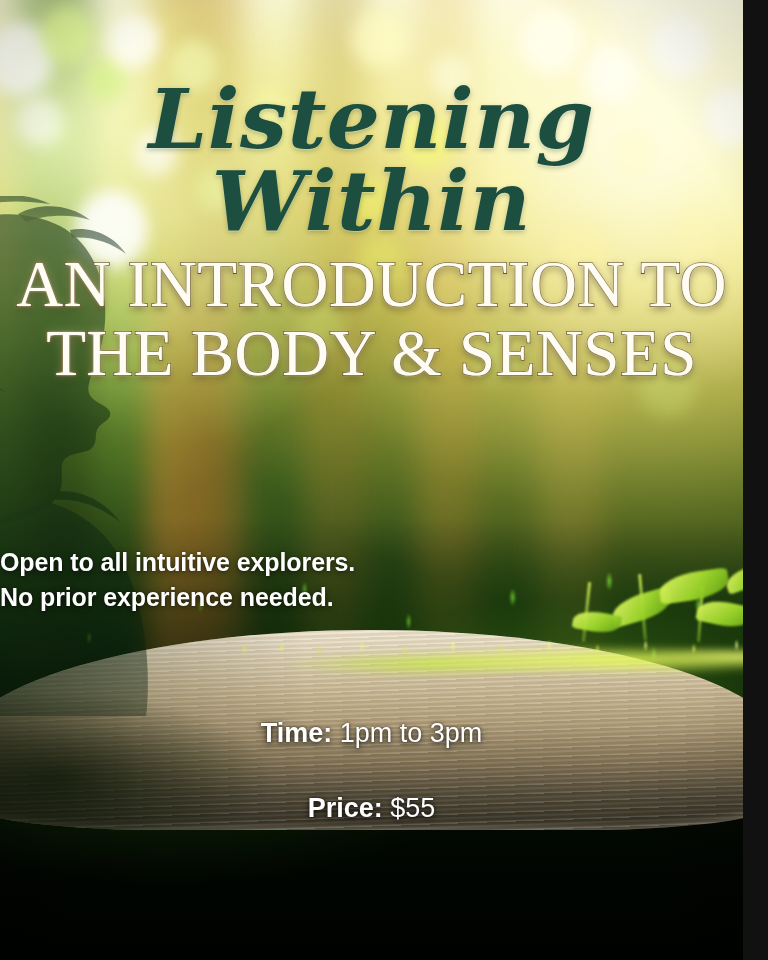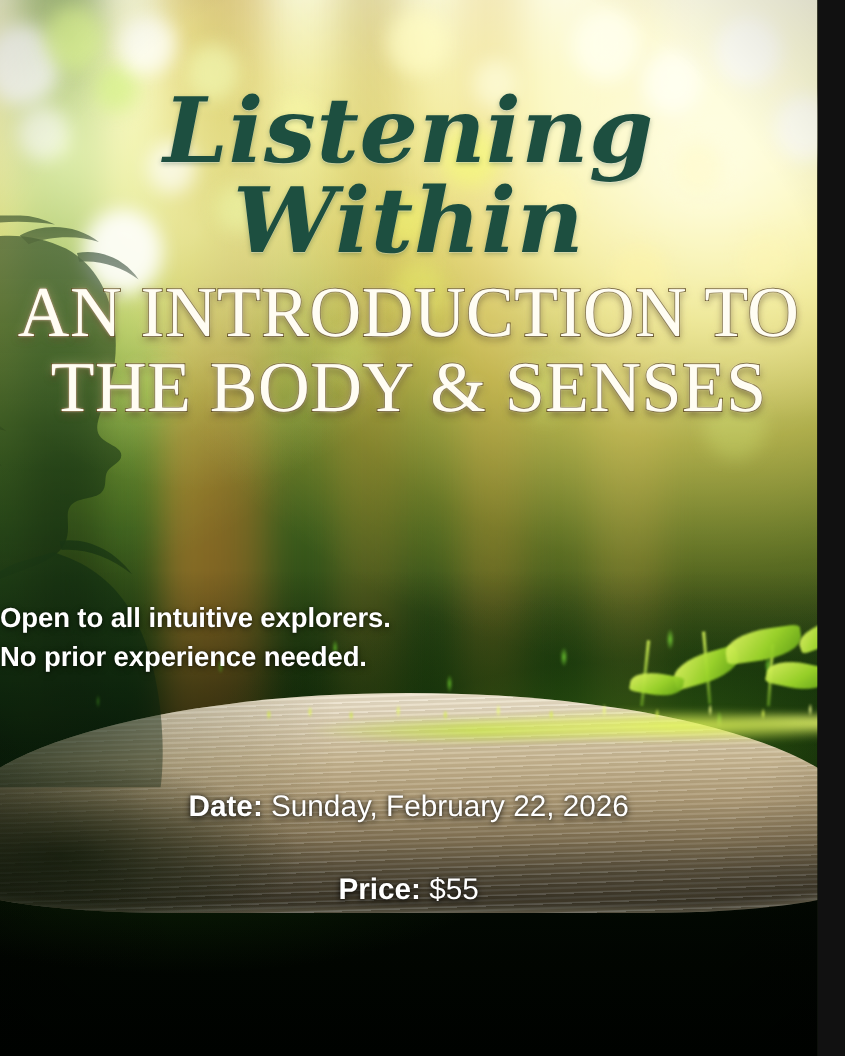--- a/index.html
+++ b/index.html
@@ -422,22 +422,22 @@
       <span class="hl-line">THE BODY &amp; SENSES</span>
     </h2>
 
     <p class="tagline">
       <span class="tg-line">Open to all intuitive explorers.</span>
       <span class="tg-line">No prior experience needed.</span>
     </p>
 
     <div class="details">
       <div class="detail-row">
-        <span class="detail-label">Date: </span>
-        <span class="detail-value">Sunday, February 22, 2026</span>
+        <span class="detail-label">Time: </span>
+        <span class="detail-value">1pm to 3pm</span>
       </div>
       <div class="detail-row">
         <span class="detail-label">Price: </span>
         <span class="detail-value">$55</span>
       </div>
     </div>
 
   </div>
 </div>
 

